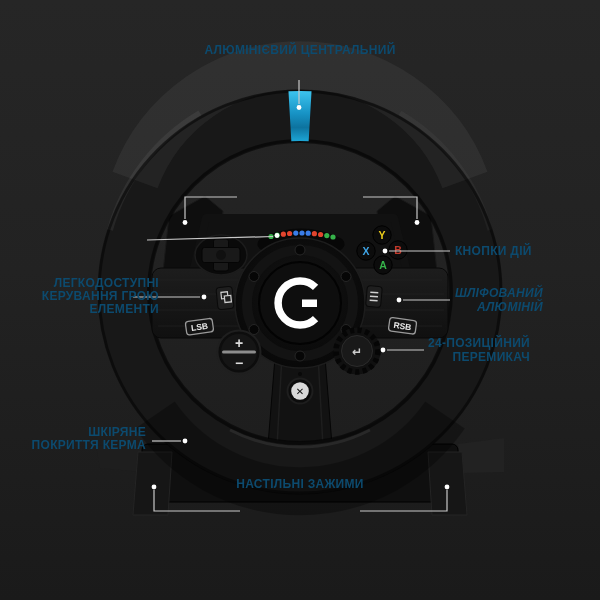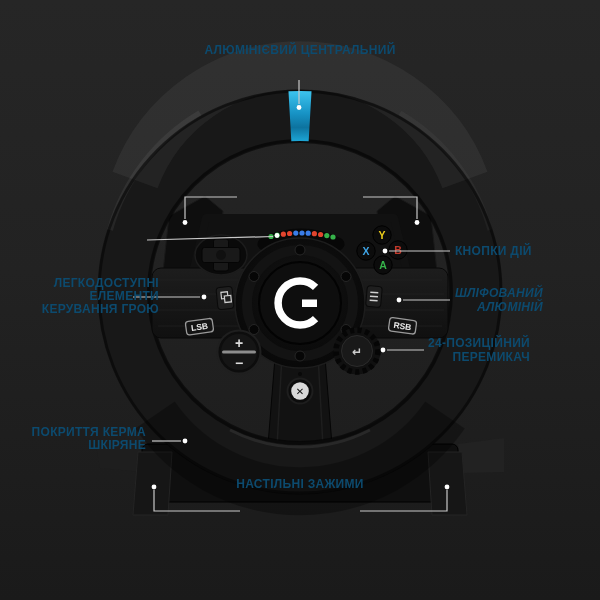--- a/index.html
+++ b/index.html
@@ -234,33 +234,33 @@
 
 <div class="callout c-center" id="cl-marker">
   <div>АЛЮМІНІЄВИЙ ЦЕНТРАЛЬНИЙ</div>
 </div>
 <div class="callout c-center" id="cl-paddles">
 </div>
 <div class="callout c-center" id="cl-led">
 </div>
 <div class="callout c-right" id="cl-controls">
   <div>ЛЕГКОДОСТУПНІ</div>
+  <div>КЕРУВАННЯ ГРОЮ</div>
   <div>ЕЛЕМЕНТИ</div>
-  <div>КЕРУВАННЯ ГРОЮ</div>
 </div>
 <div class="callout c-left" id="cl-action">
   <div>КНОПКИ ДІЙ</div>
 </div>
 <div class="callout c-left" id="cl-alu">
   <div>ШЛІФОВАНИЙ</div>
   <div>АЛЮМІНІЙ</div>
 </div>
 <div class="callout c-left" id="cl-selector">
   <div>24-ПОЗИЦІЙНИЙ</div>
   <div>ПЕРЕМИКАЧ</div>
 </div>
 <div class="callout c-right" id="cl-leather">
+  <div>ШКІРЯНЕ</div>
   <div>ПОКРИТТЯ КЕРМА</div>
-  <div>ШКІРЯНЕ</div>
 </div>
 <div class="callout c-center" id="cl-clamps">
   <div>НАСТІЛЬНІ ЗАЖИМИ</div>
 </div>
 
 </body></html>

